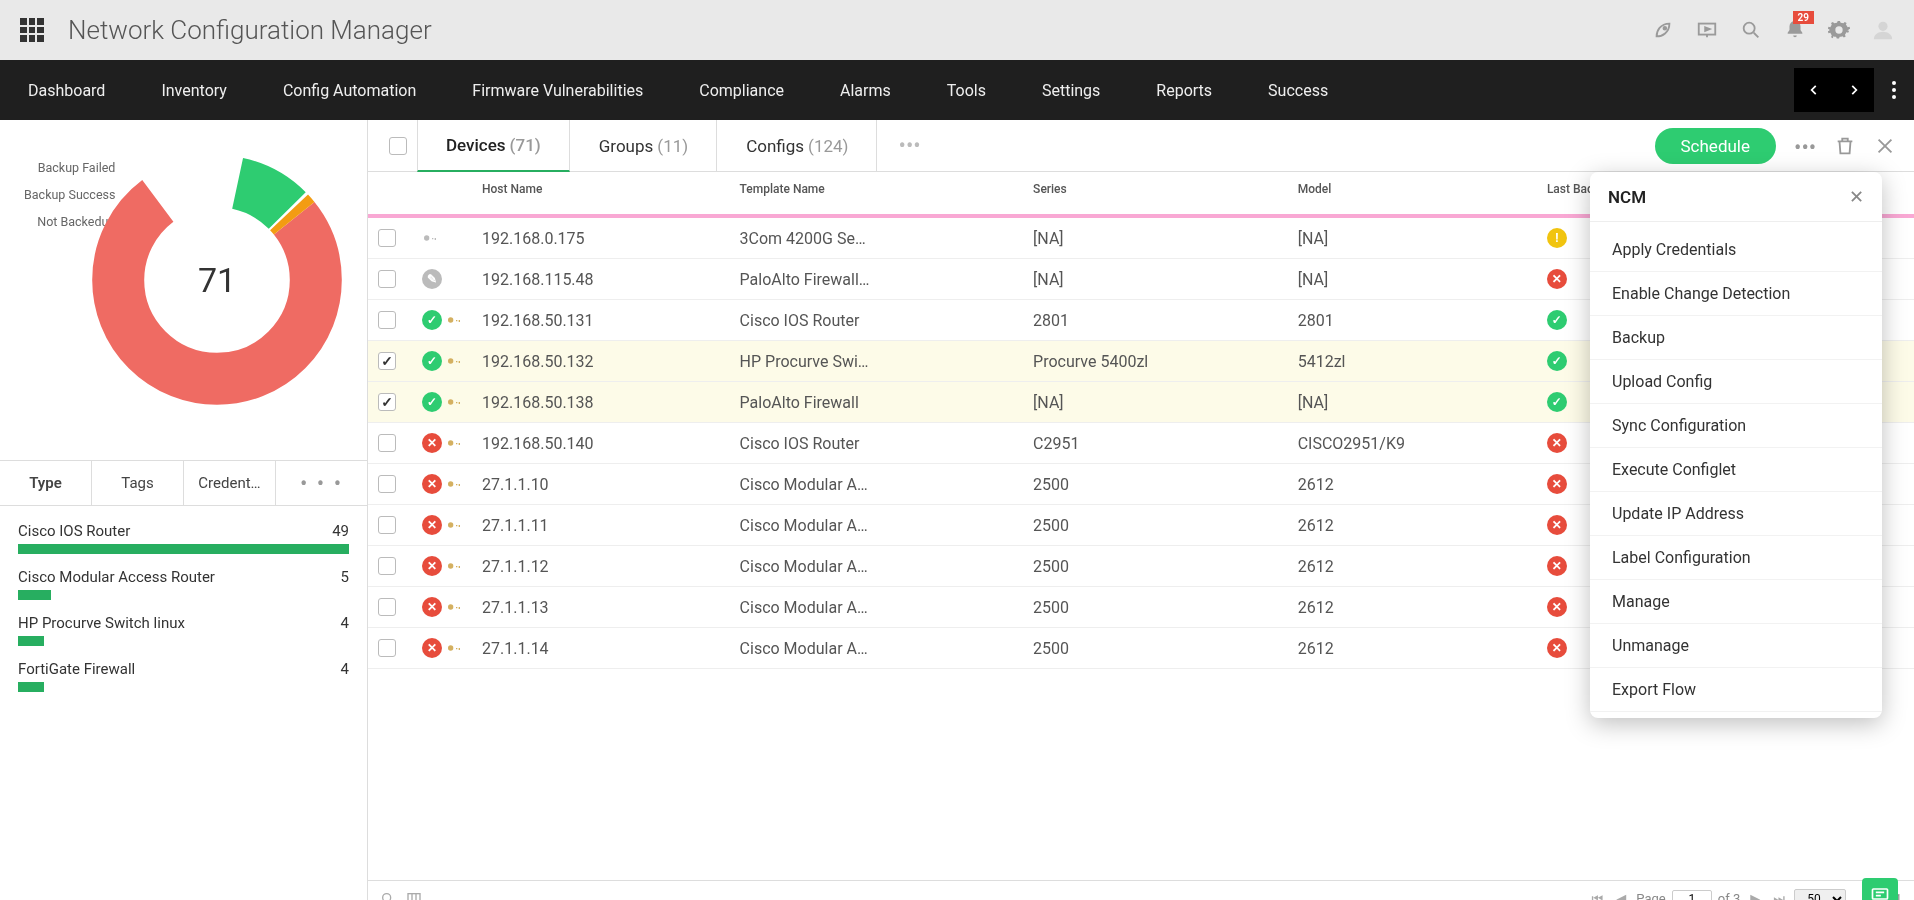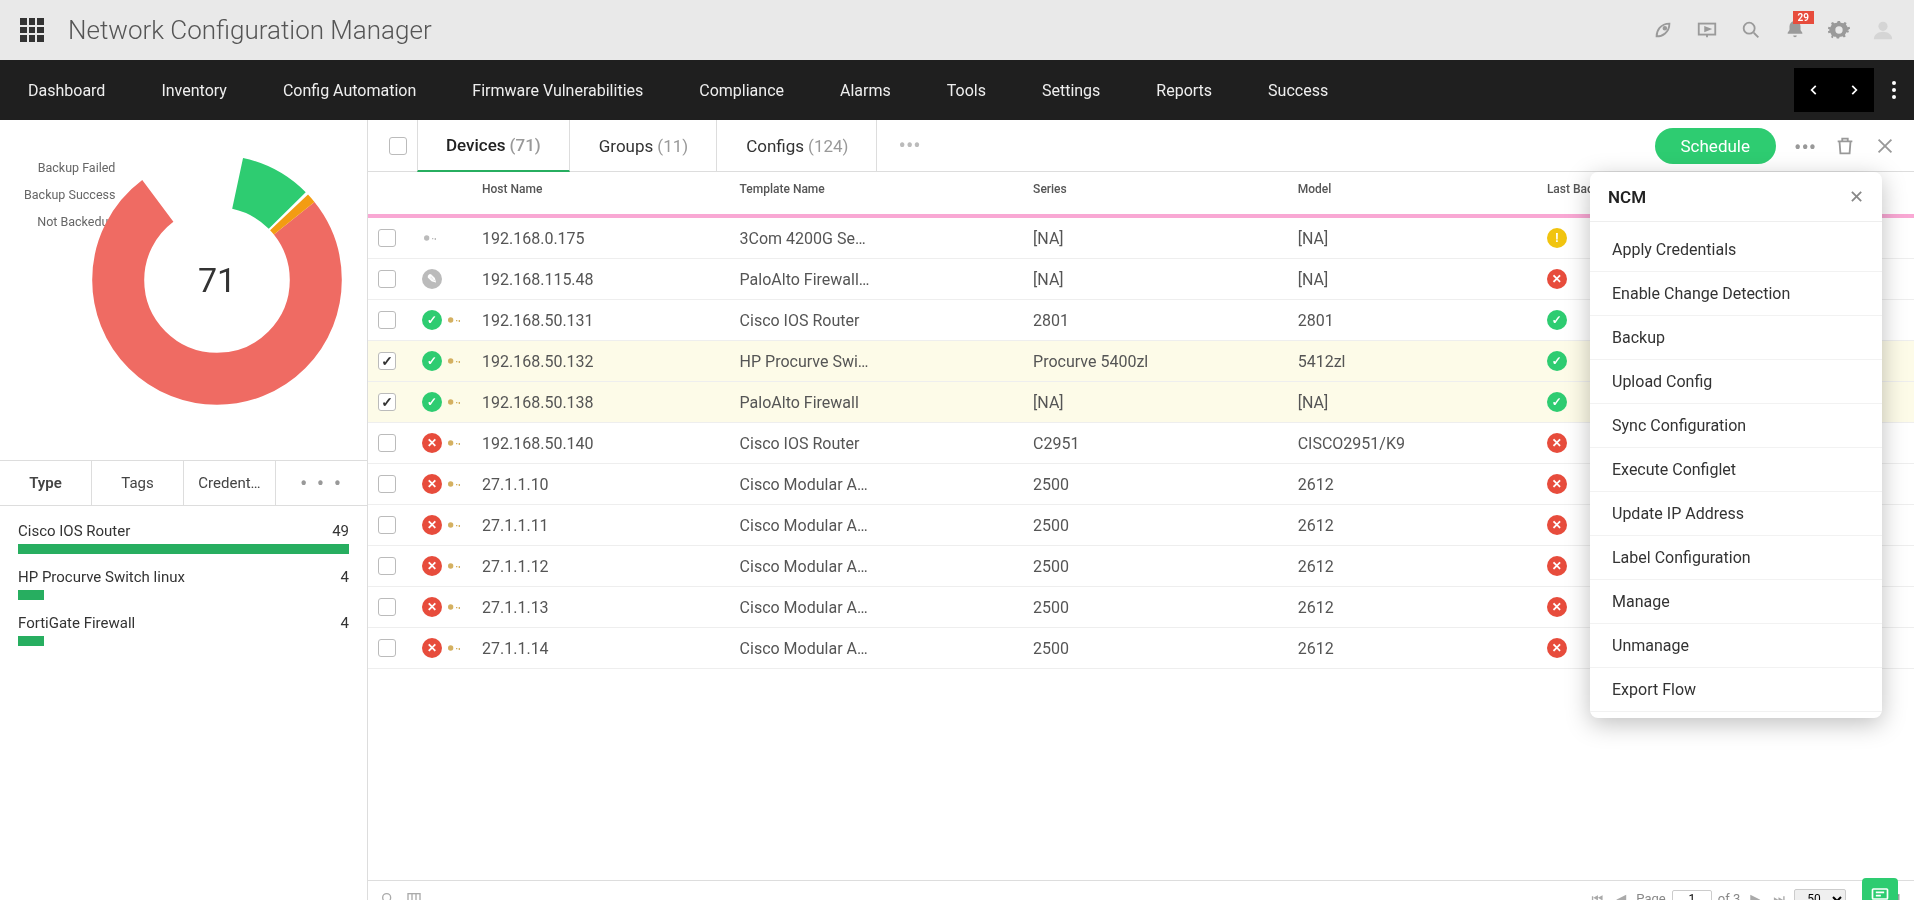--- a/index.html
+++ b/index.html
@@ -204,20 +204,29 @@
           <div class="type-row-top">
             <span>Cisco IOS Router</span>
             <span>49</span>
           </div>
           <div class="type-bar-bg">
             <div class="type-bar" style="width:100%"></div>
           </div>
         </div>
         <div class="type-row">
           <div class="type-row-top">
+            <span>Cisco Modular Access Router</span>
+            <span>5</span>
+          </div>
+          <div class="type-bar-bg">
+            <div class="type-bar" style="width:10%"></div>
+          </div>
+        </div>
+        <div class="type-row">
+          <div class="type-row-top">
             <span>HP Procurve Switch linux</span>
             <span>4</span>
           </div>
           <div class="type-bar-bg">
             <div class="type-bar" style="width:8%"></div>
           </div>
         </div>
         <div class="type-row">
           <div class="type-row-top">
             <span>FortiGate Firewall</span>

